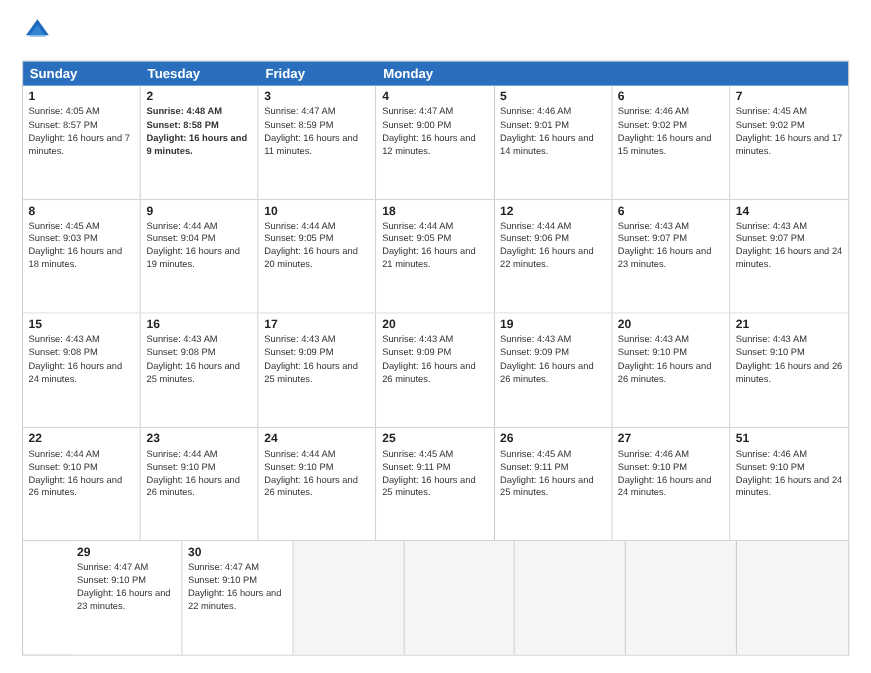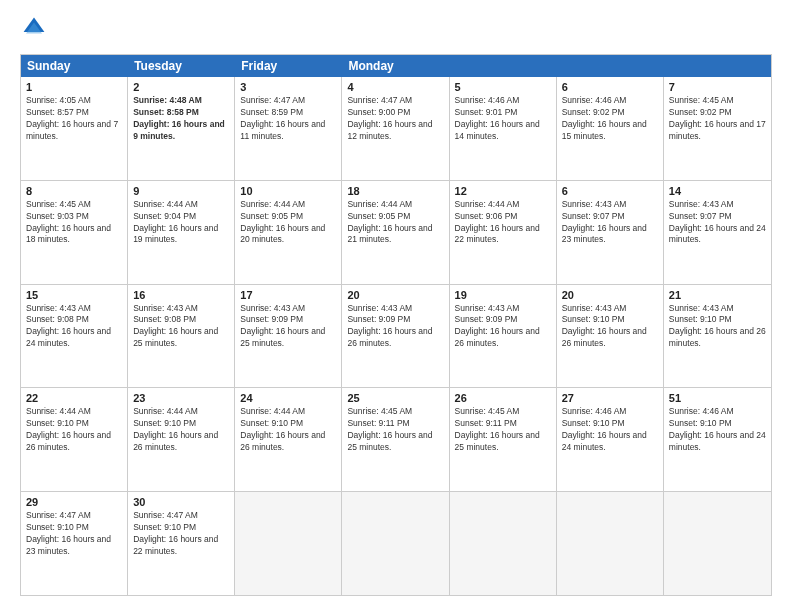--- a/index.html
+++ b/index.html
@@ -76,20 +76,21 @@
       flex-direction: column;
     }
     .cal-row {
       display: grid;
       grid-template-columns: repeat(7, 1fr);
       flex: 1;
       border-bottom: 1px solid #ccc;
     }
     .cal-row:last-child {
       border-bottom: none;
+      margin-left: 44px;
     }
     .cal-cell {
       border-right: 1px solid #ccc;
       padding: 4px 5px;
       font-size: 9px;
       color: #333;
       vertical-align: top;
       background: #fff;
     }
     .cal-cell:last-child {

